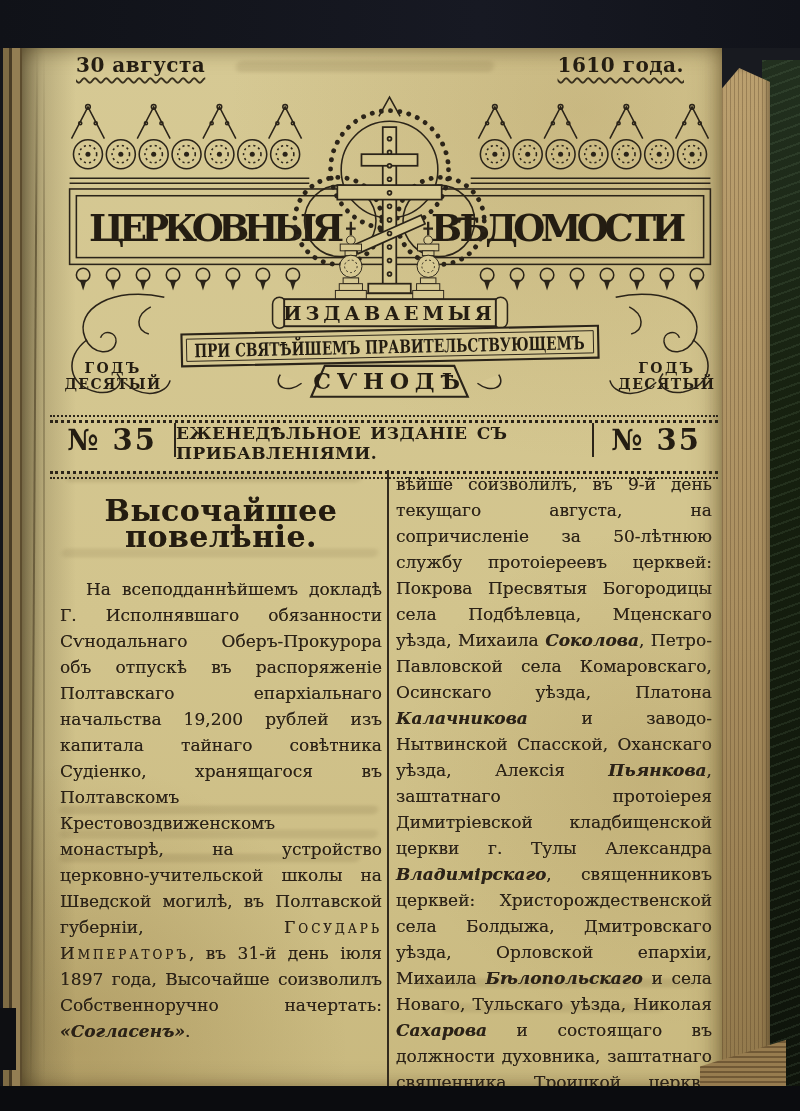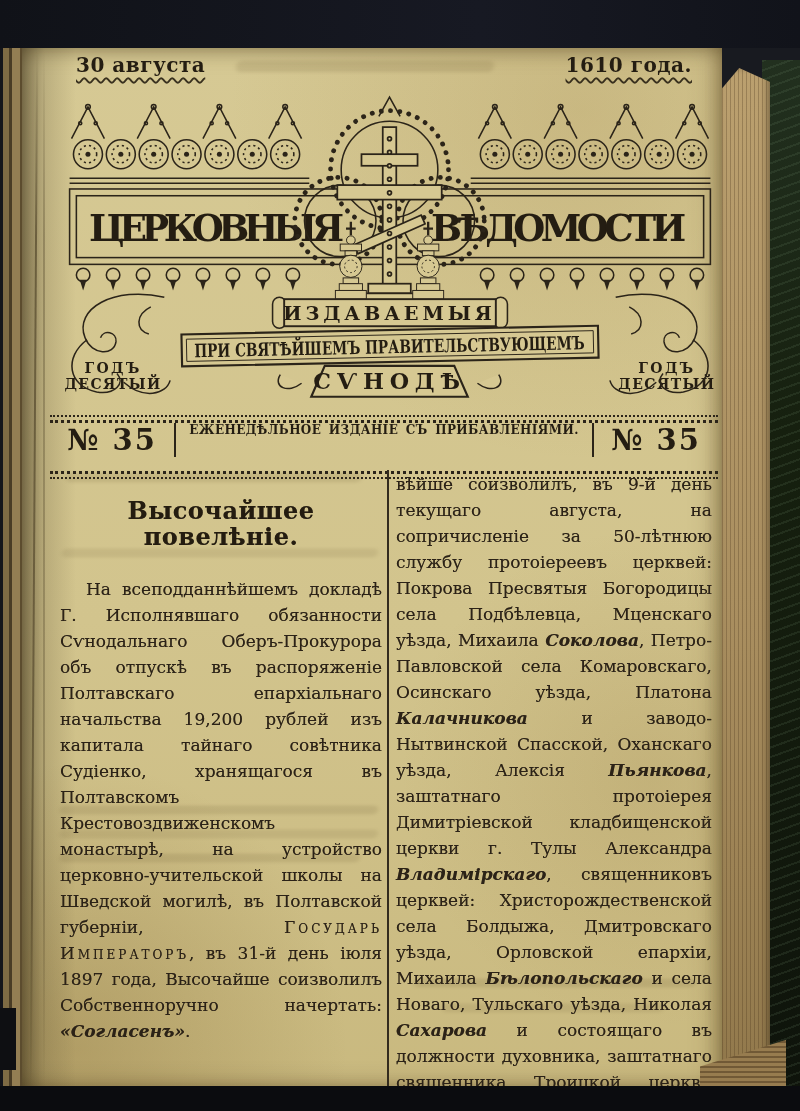--- a/index.html
+++ b/index.html
@@ -56,50 +56,50 @@
   .g1{top:12px;left:214px;width:258px;height:13px;}
   .g2{top:424px;left:44px;width:296px;height:11px;}
   .g3{top:500px;left:40px;width:316px;height:10px;opacity:.12;}
   .g4{top:757px;left:38px;width:318px;height:10px;}
   .g5{top:781px;left:38px;width:318px;height:10px;opacity:.12;}
   .g6{top:805px;left:38px;width:300px;height:10px;}
   .g7{top:930px;left:392px;width:282px;height:10px;}
   .g8{top:955px;left:420px;width:222px;height:10px;opacity:.12;}
   
   .dateline{position:absolute;left:0;right:0;top:5px;display:flex;justify-content:space-between;
-    padding:0 30px 0 54px;font-size:20px;font-weight:bold;color:#241d12;letter-spacing:.5px;}
+    padding:0 38px 0 54px;font-size:20px;font-weight:bold;color:#241d12;letter-spacing:.5px;}
   .wavy{text-decoration-line:underline;text-decoration-style:wavy;
     text-decoration-color:rgba(40,32,18,.9);text-decoration-thickness:1.5px;text-underline-offset:5px;}
   
   .masthead{position:absolute;left:36px;top:44px;}
   .ln{stroke:#2b2419;fill:none;stroke-width:1.6;}
   .bead{stroke:#2b2419;fill:none;stroke-width:5px;stroke-dasharray:.1 9.5;stroke-linecap:round;}
   .fill-ink{fill:#2b2419;stroke:none;}
   .ln-paper rect,.ln-paper path,.ln-paper circle,.ln-paper ellipse{stroke:#2b2419;fill:#d6c892;}
   .mt{fill:#241d12;font-family:"DejaVu Serif",serif;font-weight:bold;text-anchor:middle;}
   .title{letter-spacing:4px;}
   
   .issue-bar{position:absolute;left:28px;top:372px;width:668px;height:54px;box-sizing:border-box;
     display:flex;align-items:flex-start;color:#241d12;
     border-top:3px dotted #2b2419;border-bottom:3px dotted #2b2419;}
   .issue-bar::before{content:"";position:absolute;left:0;right:0;top:-8px;border-top:2px dotted #2b2419;}
   .issue-bar::after{content:"";position:absolute;left:0;right:0;bottom:-8px;border-top:2px dotted #2b2419;}
   .cell{display:flex;align-items:center;justify-content:center;}
   .no-cell{width:124px;font-size:29px;font-weight:bold;letter-spacing:2px;}
   .no-left{border-right:2px solid #2b2419;}
   .no-right{border-left:2px solid #2b2419;}
-  .mid-cell{flex:1;font-size:12px;font-weight:bold;letter-spacing:.4px;word-spacing:3px;}
+  .mid-cell{flex:1;font-size:17px;font-weight:bold;letter-spacing:.4px;word-spacing:3px;}
   
   .columns{position:absolute;left:38px;top:422px;width:652px;display:flex;align-items:stretch;}
   .col{font-size:17px;line-height:26px;color:#2b2217;text-align:justify;
     text-shadow:0 0 .4px rgba(43,34,23,.55);}
   .col-left{width:322px;}
   .divider{width:2px;background:#332b1e;margin:0 7px 0 5px;}
   .col-right{flex:1;}
-  h2{font-size:24px;text-align:center;font-weight:bold;margin:28px 0 0;
+  h2{font-size:30px;text-align:center;font-weight:bold;margin:28px 0 0;
     letter-spacing:.5px;color:#241c10;}
   .h2-awards{margin-top:62px;}
   p.para{margin:26px 0 0;}
   .col-right p.para{margin-top:1px;}
   .indent{text-indent:26px;}
   .b{font-weight:bold;font-style:italic;}
   .sc{font-variant:small-caps;letter-spacing:3px;font-weight:500;}
 </style>
 </head>
 <body>

